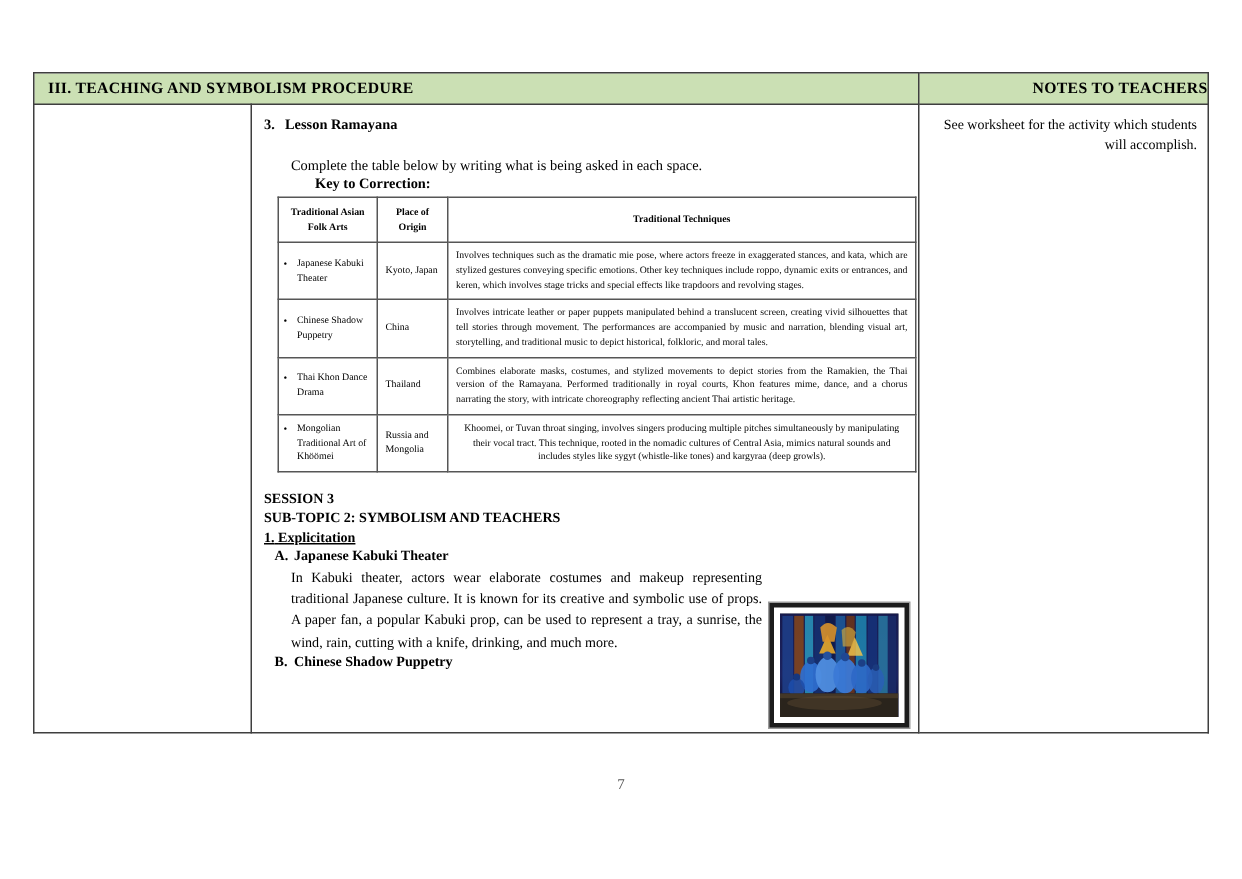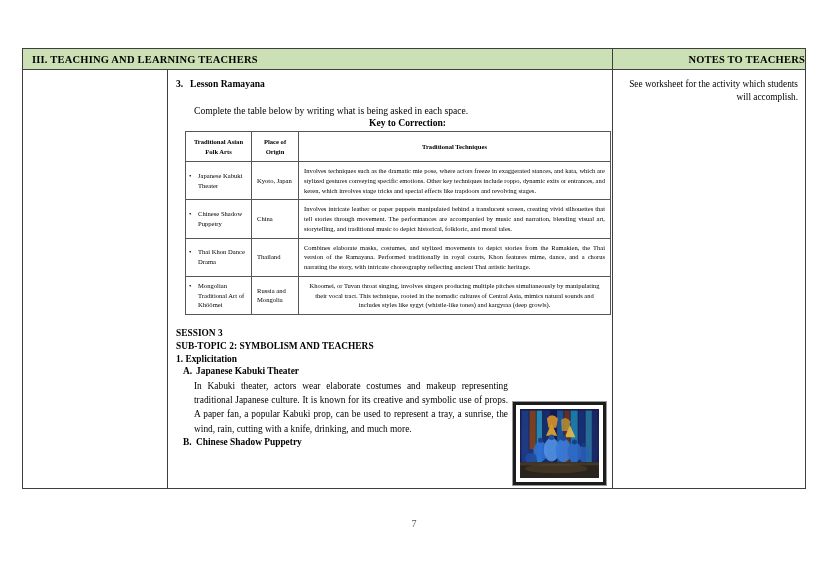--- a/index.html
+++ b/index.html
@@ -84,21 +84,20 @@
   .activity-instr {
     margin-left: 18px;
     font-size: 9.6px;
     margin-top: 16px;
   }
   .key-line {
     margin-left: 34px;
     font-size: 9.6px;
     font-weight: bold;
     margin-top: 1px;
-    text-align: center;
   }
 
   
   .inner-wrap { margin-left: 9px; margin-top: 3px; }
   .inner-table {
     width: 426px;
     border-collapse: collapse;
     table-layout: fixed;
   }
   .inner-table td, .inner-table th {
@@ -158,20 +157,21 @@
   .sess-head {
     font-weight: bold;
     font-size: 9.4px;
     line-height: 1.32;
   }
   .numbered {
     font-weight: bold;
     font-size: 9.4px;
     margin-top: 1px;
     line-height: 1.32;
+    text-decoration: underline;
   }
   .lettered {
     font-weight: bold;
     font-size: 9.4px;
     margin-left: 7px;
     line-height: 1.32;
   }
   .lettered .ltr { display: inline-block; width: 13px; }
   .body-para {
     margin-left: 18px;
@@ -229,21 +229,21 @@
 <div class="page">
 
   <table class="doc-table">
     <colgroup>
       <col class="col-empty">
       <col class="col-main">
       <col class="col-notes">
     </colgroup>
     <thead>
       <tr>
-        <th class="hdr-green hdr-left" colspan="2">III. TEACHING AND LEARNING TEACHERS</th>
+        <th class="hdr-green hdr-left" colspan="2">III. TEACHING AND SYMBOLISM PROCEDURE</th>
         <th class="hdr-green hdr-right">NOTES TO TEACHERS</th>
       </tr>
     </thead>
     <tbody>
       <tr>
 
         <td class="cell-empty"></td>
 
         <td class="cell-main">
 

